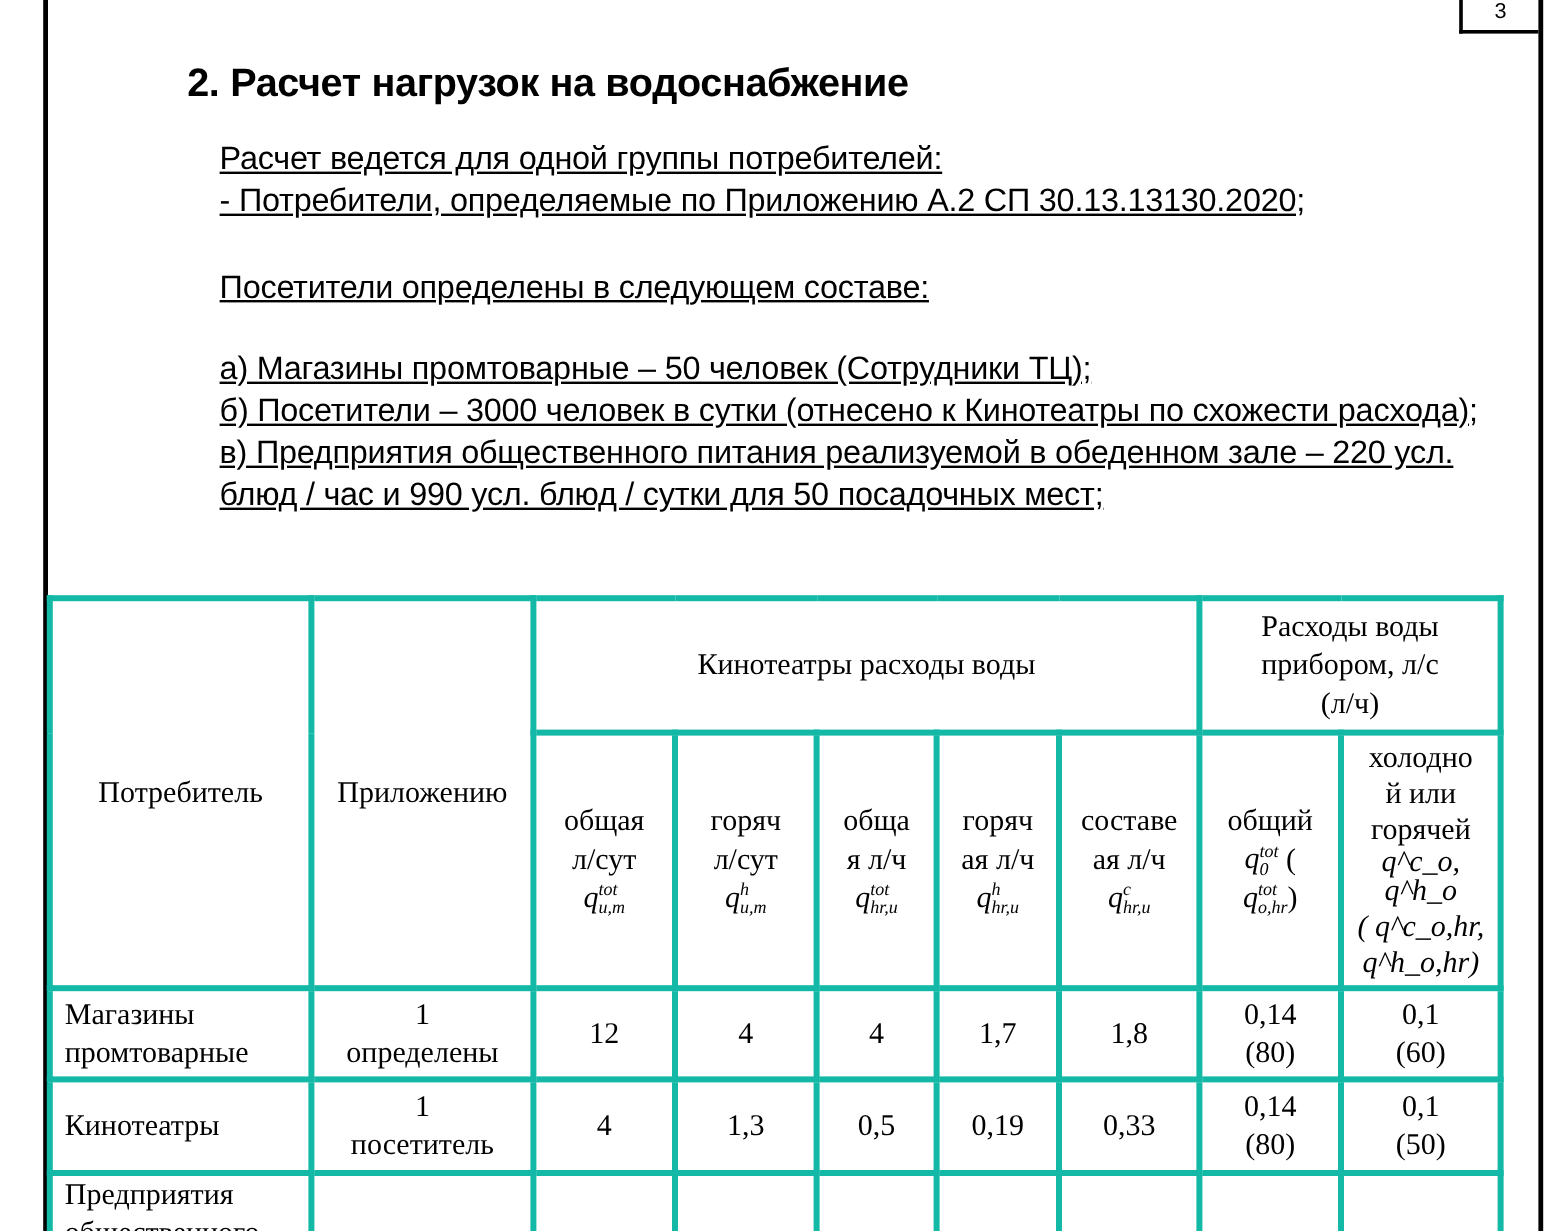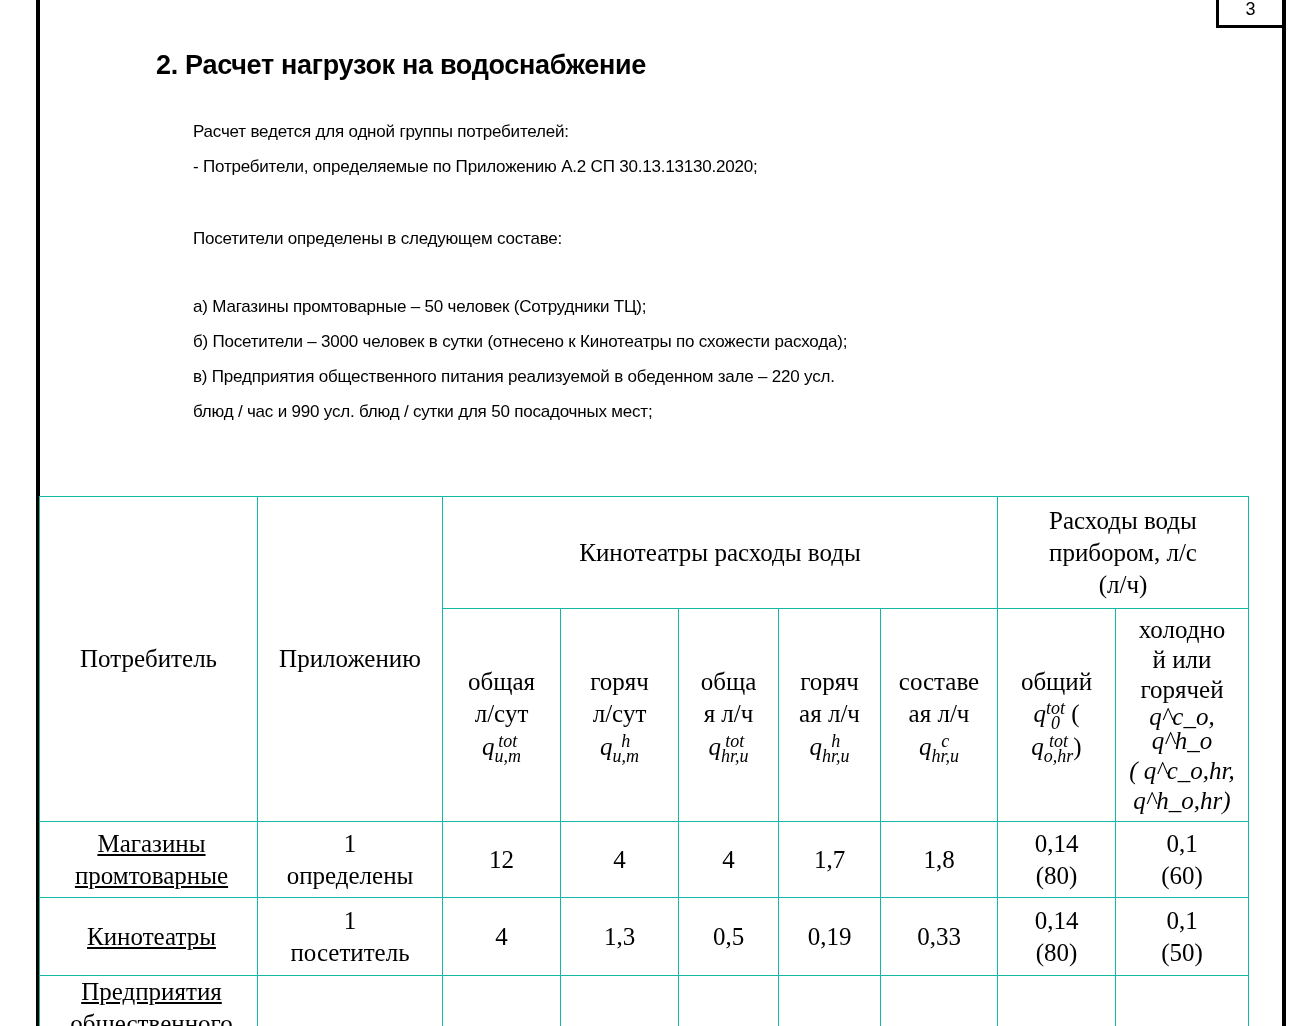--- a/index.html
+++ b/index.html
@@ -1,26 +1,26 @@
 <!DOCTYPE html>
 <html><head>
 <meta charset="utf-8">
 <style>
   html, body { margin: 0; padding: 0; background: #ffffff; }
   body { width: 1300px; height: 1026px; position: relative; overflow: hidden; font-family: "Liberation Sans", "DejaVu Sans", sans-serif; color: #000; }
   .frame-left { position: absolute; left: 36px; top: 0; width: 4px; height: 1026px; background: #000; }
   .frame-right { position: absolute; left: 1282px; top: 0; width: 4px; height: 1026px; background: #000; }
   .page-box { position: absolute; left: 1216px; top: 0; width: 66px; height: 28px; border-left: 3px solid #000; border-bottom: 3px solid #000; box-sizing: border-box; text-align: center; font-size: 18px; line-height: 18px; padding-top: 0px; }
-  .heading { position: absolute; left: 156px; top: 50px; font-size: 27px; font-weight: bold; letter-spacing: -0.3px; }
-  .para { position: absolute; left: 193px; font-size: 17px; line-height: 34px; white-space: nowrap; letter-spacing: -0.2px; }
+  .heading { position: absolute; left: 156px; top: 50px; font-size: 33px; font-weight: bold; letter-spacing: -0.3px; }
+  .para { position: absolute; left: 183px; font-size: 27px; line-height: 34px; white-space: nowrap; letter-spacing: -0.2px; text-decoration: underline; }
   table.loads { position: absolute; left: 39px; top: 496px; border-collapse: collapse; table-layout: fixed; font-family: "Liberation Serif", "DejaVu Serif", serif; font-size: 25px; line-height: 32px; }
-  table.loads td { border: 1px solid #14b8a6; text-align: center; vertical-align: middle; padding: 0 4px; overflow: hidden; }
-  table.loads td.left { text-align: center; padding-left: 10px; text-decoration: underline; }
+  table.loads td { border: 5px solid #14b8a6; text-align: center; vertical-align: middle; padding: 0 4px; overflow: hidden; }
+  table.loads td.left { text-align: left; padding-left: 10px; }
   .sym { font-style: italic; font-size: 25px; line-height: 24px; display: inline-block; }
-  .sym .stack { display: inline-flex; flex-direction: column; vertical-align: middle; line-height: 15px; font-size: 18px; text-align: center; }
+  .sym .stack { display: inline-flex; flex-direction: column; vertical-align: middle; line-height: 15px; font-size: 15px; text-align: left; }
   .cutoff { height: 48px; }
 </style>
 </head>
 <body>
 
 <div class="frame-left"></div>
 <div class="frame-right"></div>
 <div class="page-box">3</div>
 
 <div class="heading">2. Расчет нагрузок на водоснабжение</div>

